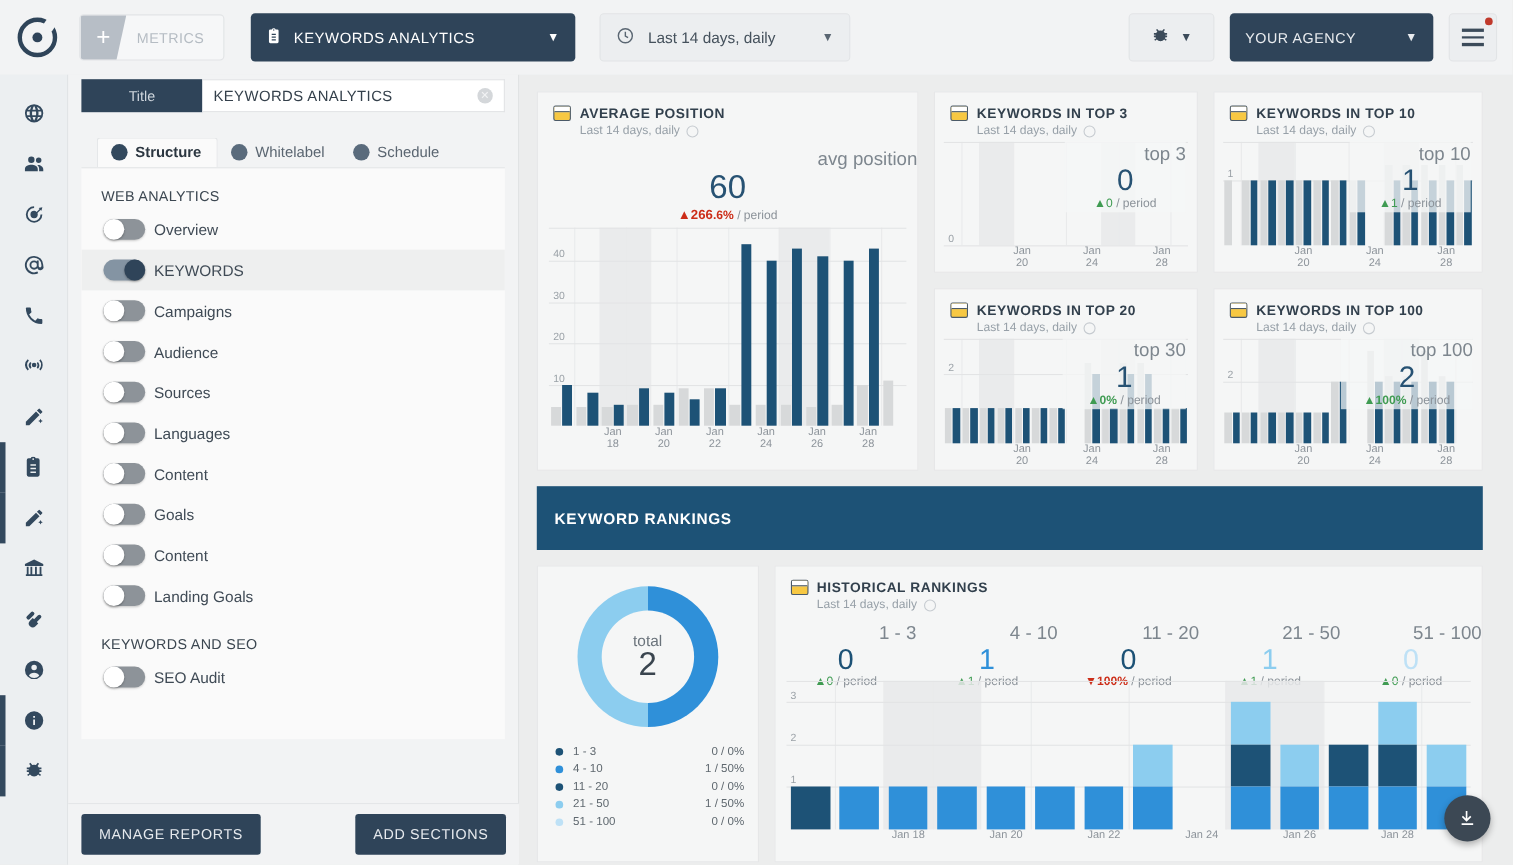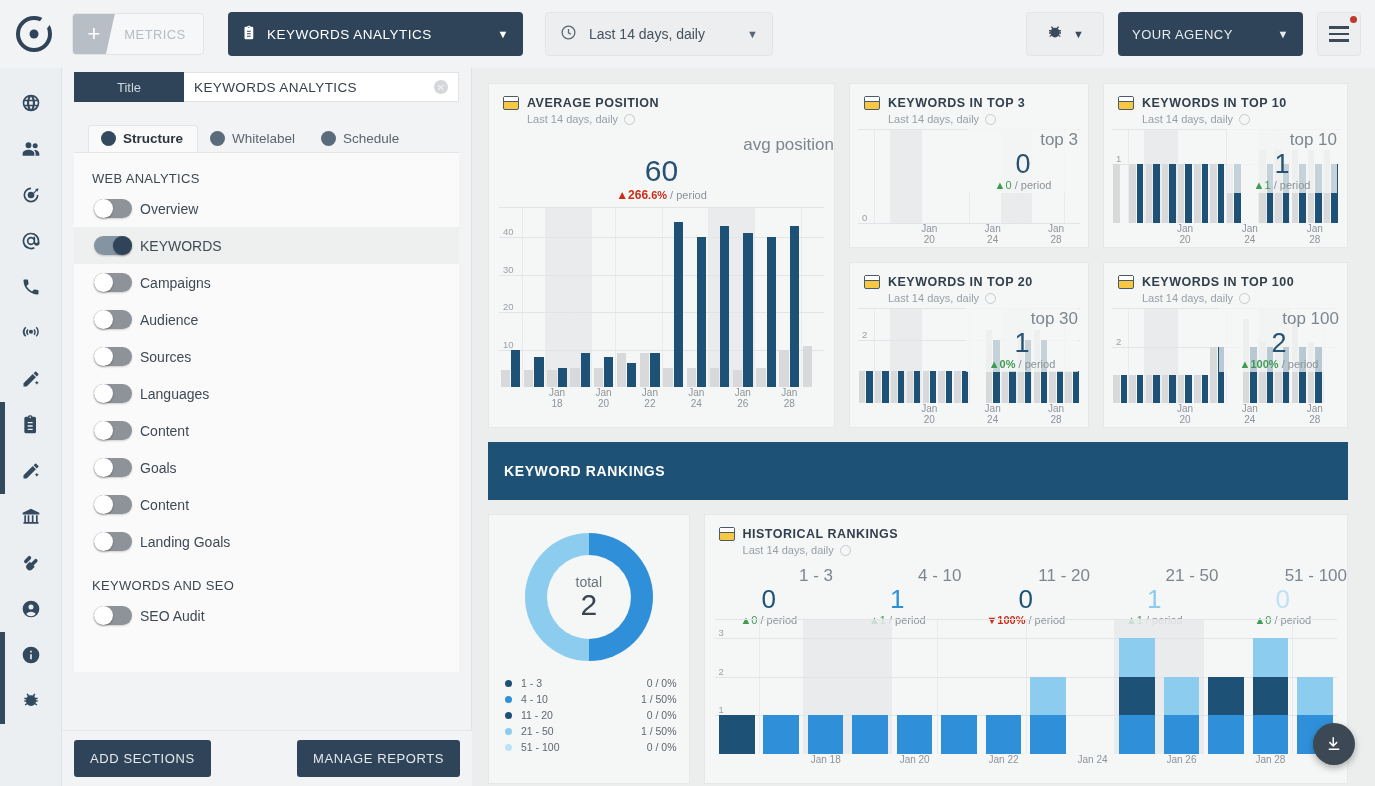--- a/index.html
+++ b/index.html
@@ -434,22 +434,22 @@
         <div class="tog-row">
           <div class="switch">
             <div class="knob"></div>
           </div>
           <div class="tog-label">SEO Audit</div>
         </div>
       </div>
   </div>
 
   <div class="panel-footer">
+    <button class="btn-dark">MANAGE REPORTS</button>
     <button class="btn-dark">ADD SECTIONS</button>
-    <button class="btn-dark">MANAGE REPORTS</button>
   </div>
 </div>
 
 <div class="canvas">
   <div class="canvas-inner">
 
     <div style="display:flex; gap:14px;">
 
       <div class="card" style="width:348px; height:345px;">
         <div class="card-head">

